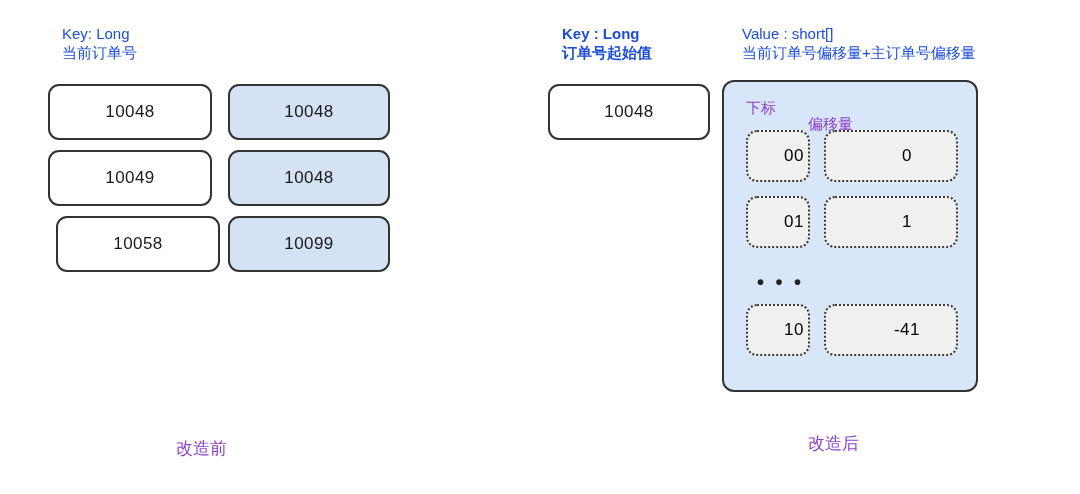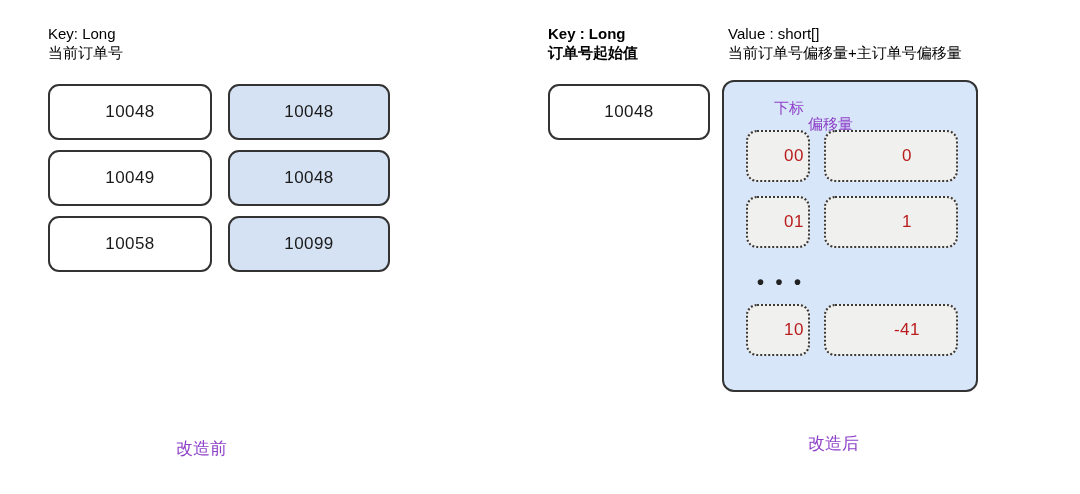--- a/index.html
+++ b/index.html
@@ -17,24 +17,25 @@
   }
 
   .canvas {
     position: absolute;
     inset: 0;
   }
 
   
   .hdr {
     position: absolute;
-    color: #000000;
+    color: #1d4ed8;
     font-size: 15px;
     line-height: 19px;
     white-space: nowrap;
+    margin-left: 14px;
   }
   .hdr .l1 { display: block; }
   .hdr .l2 { display: block; }
 
   
   .box {
     position: absolute;
     box-sizing: border-box;
     border: 2.5px solid #333333;
     border-radius: 11px;
@@ -68,21 +69,21 @@
   .cell {
     position: absolute;
     box-sizing: border-box;
     border: 2.5px dotted #3a3a3a;
     border-radius: 11px;
     background: #f0f0ef;
     display: flex;
     align-items: center;
     justify-content: center;
     font-size: 17px;
-    color: #b91c1c;
+    color: #000000;
     letter-spacing: 0.5px;
     padding-left: 32px;
   }
   .ellipsis {
     position: absolute;
     font-size: 20px;
     line-height: 1;
     color: #222222;
     letter-spacing: 3px;
     font-weight: 700;
@@ -102,21 +103,21 @@
 <div class="canvas">
 
   <div class="hdr" style="left:48px; top:24px;">
     <span class="l1">Key: Long</span>
     <span class="l2">当前订单号</span>
   </div>
 
 
   <div class="box" style="left:48px; top:84px;  width:164px; height:56px;">10048</div>
   <div class="box" style="left:48px; top:150px; width:164px; height:56px;">10049</div>
-  <div class="box" style="left:48px; top:216px; width:164px; height:56px;">10058</div>
+  <div class="box" style="left:56px; top:216px; width:164px; height:56px;">10058</div>
 
   <div class="box blue" style="left:228px; top:84px;  width:162px; height:56px;">10048</div>
   <div class="box blue" style="left:228px; top:150px; width:162px; height:56px;">10048</div>
   <div class="box blue" style="left:228px; top:216px; width:162px; height:56px;">10099</div>
 
   <div class="caption" style="left:176px; top:437px;">改造前</div>
 
   <div class="hdr" style="left:548px; top:24px;font-weight:bold;">
     <span class="l1">Key : Long</span>
     <span class="l2">订单号起始值</span>
@@ -124,21 +125,21 @@
 
   <div class="hdr" style="left:728px; top:24px;">
     <span class="l1">Value : short[]</span>
     <span class="l2">当前订单号偏移量+主订单号偏移量</span>
   </div>
 
   <div class="box" style="left:548px; top:84px; width:162px; height:56px;">10048</div>
 
   <div class="panel" style="left:722px; top:80px; width:256px; height:312px;">
 
-    <div class="panel-head" style="left:22px; top:16px;margin-left:28px;">下标</div>
+    <div class="panel-head" style="left:22px; top:16px;">下标</div>
     <div class="panel-head" style="left:84px; top:16px;margin-top:16px;">偏移量</div>
 
     <div class="cell" style="left:22px; top:48px; width:64px; height:52px;">00</div>
     <div class="cell" style="left:100px; top:48px; width:134px; height:52px;">0</div>
 
     <div class="cell" style="left:22px; top:114px; width:64px; height:52px;">01</div>
     <div class="cell" style="left:100px; top:114px; width:134px; height:52px;">1</div>
 
     <div class="ellipsis" style="left:33px; top:190px;">• • •</div>
 

